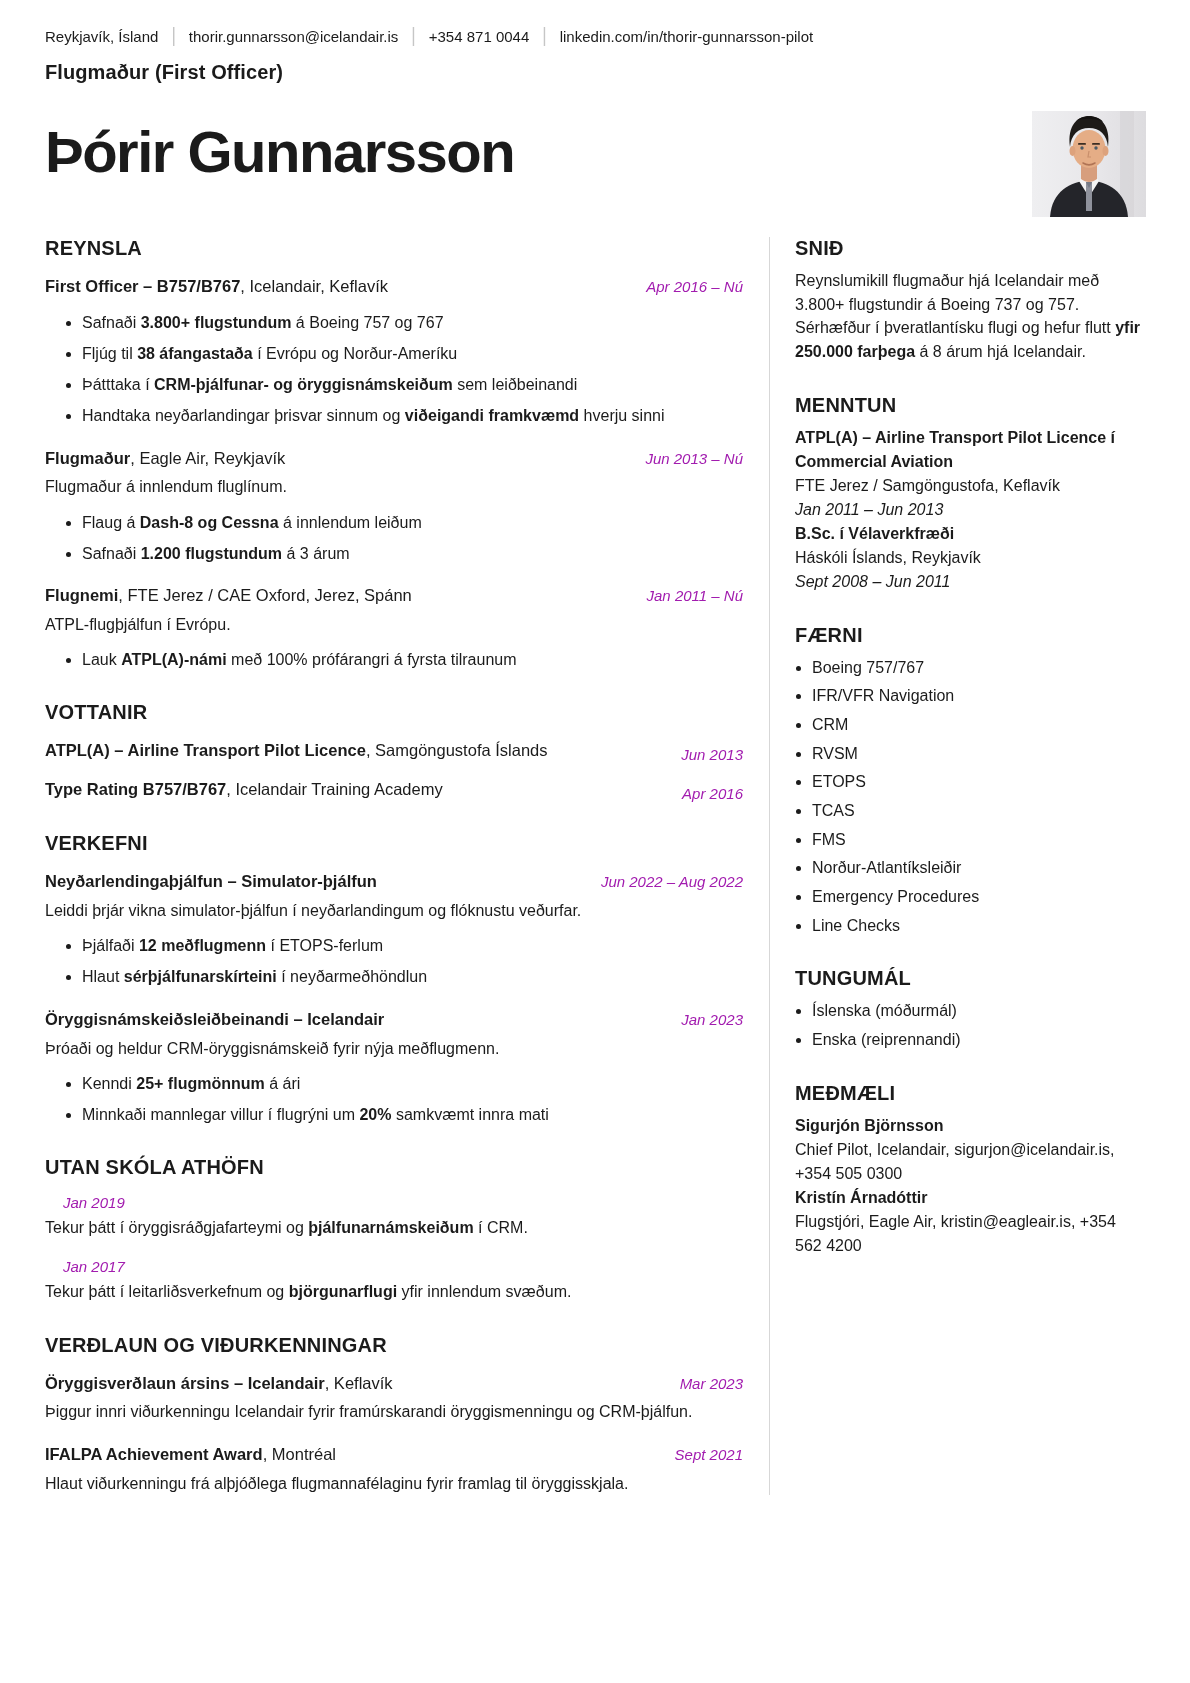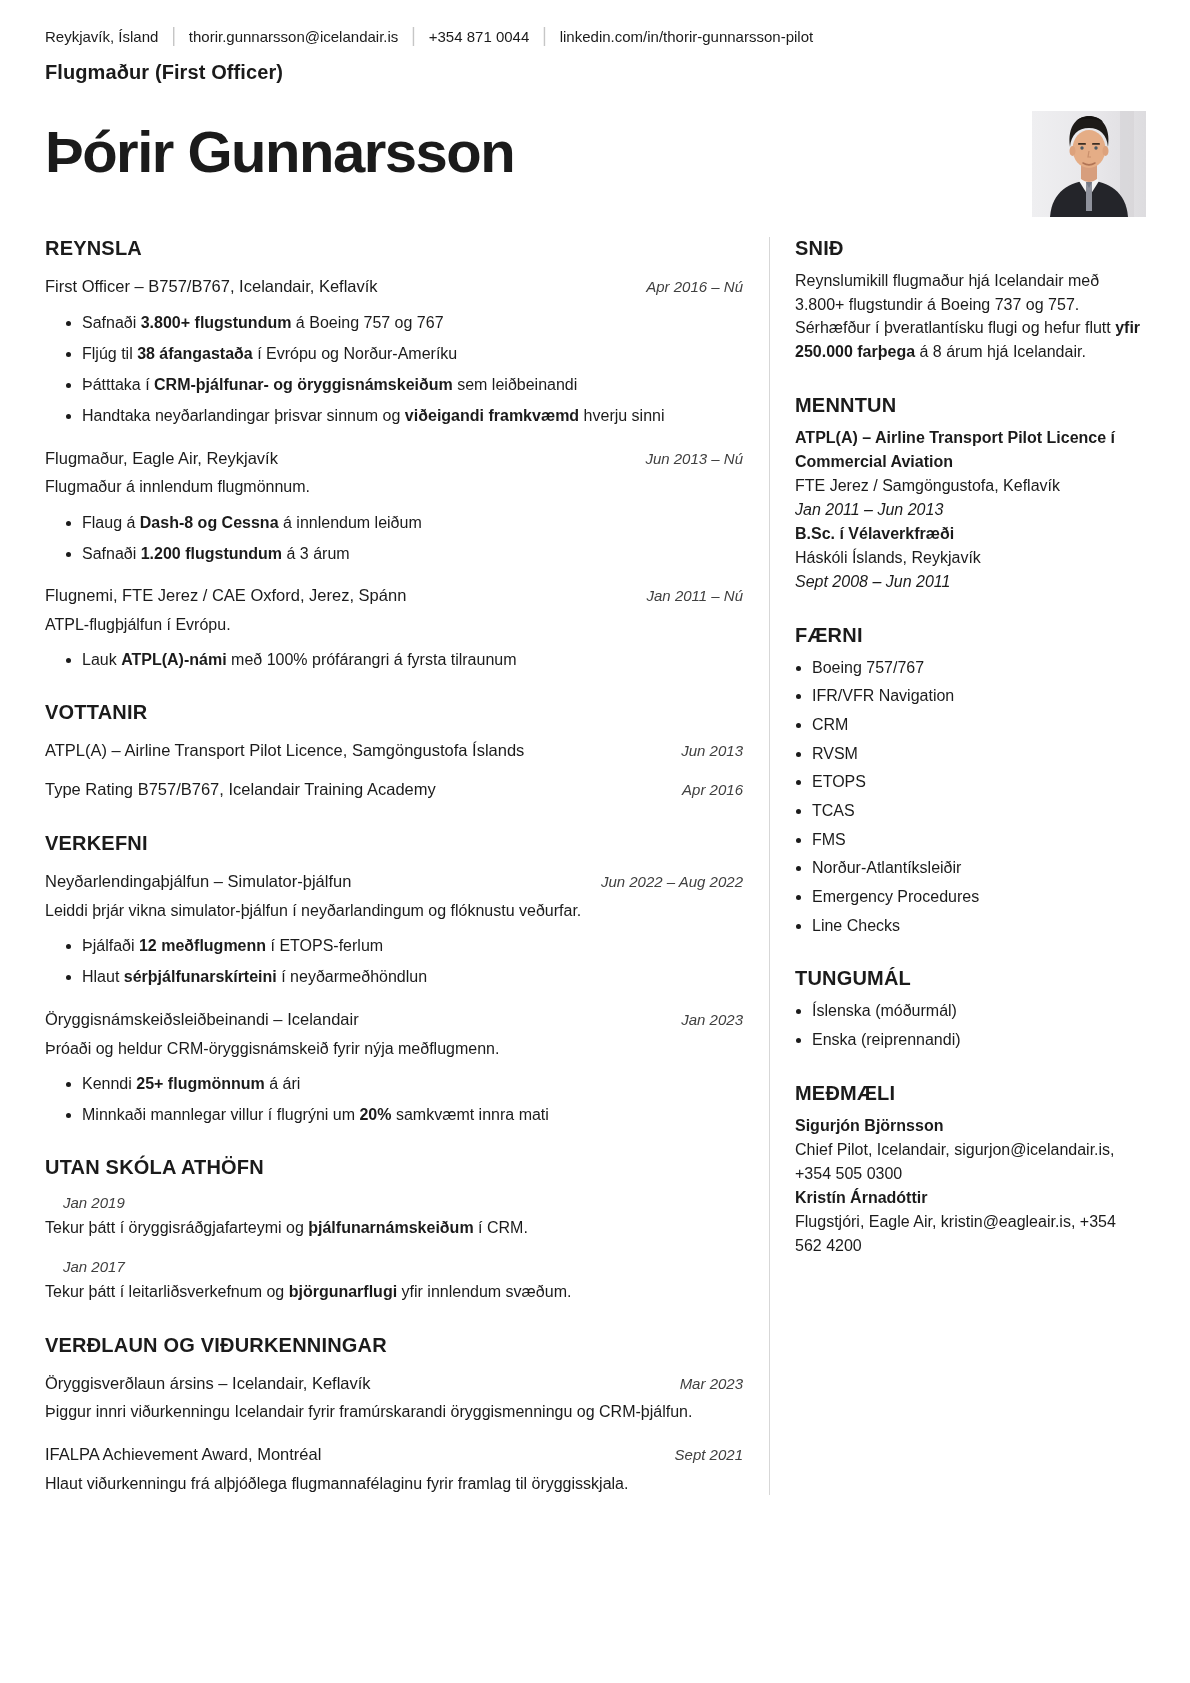--- a/index.html
+++ b/index.html
@@ -30,29 +30,29 @@
 
   .section { margin-top: 30px; }
   .section:first-child { margin-top: 0; }
   .section-heading { font-size: 20px; font-weight: 700; letter-spacing: .2px; margin: 0 0 15px 0; }
 
   
   .entry { margin-bottom: 19px; }
   .entry:last-child { margin-bottom: 0; }
   .entry-head { display: flex; justify-content: space-between; align-items: baseline; }
   .entry-title { margin: 0; font-size: 16.5px; line-height: 1.45; }
-  .entry-title b { font-weight: 400; }
-  .date { font-size: 15px; font-style: italic; white-space: nowrap; margin-left: 18px; color: #404040; }
+  .entry-title b { font-weight: 700; }
+  .date { font-size: 15px; font-style: italic; white-space: nowrap; margin-left: 18px; color: #a21caf; }
   .entry-sub { margin: 5px 0 0 0; font-size: 16px; line-height: 1.45; }
   ul.bullets { margin: 12px 0 0 0; padding-left: 37px; }
   ul.bullets li { font-size: 16px; line-height: 1.45; margin-bottom: 8px; }
   ul.bullets li:last-child { margin-bottom: 0; }
   b { font-weight: 700; }
 
-  .cert-row { margin-bottom: 15px; }
+  .cert-row { margin-bottom: 15px; align-items: flex-end; }
   .cert-row:last-child { margin-bottom: 0; }
 
   
   .col-right .section-heading { margin-bottom: 9px; }
   .rc-text { margin: 0; font-size: 16px; line-height: 1.48; }
   .edu-entry p { margin: 0; font-size: 16px; line-height: 1.5; }
   .edu-degree { font-weight: 700; }
   .edu-dates { font-style: italic; }
   ul.plain { margin: 0; padding-left: 17px; }
   ul.plain li { font-size: 16px; line-height: 1.48; margin-bottom: 5px; }
@@ -135,21 +135,21 @@
             <li><span>Þátttaka í </span><b>CRM-þjálfunar- og öryggisnámskeiðum</b><span> sem leiðbeinandi</span></li>
             <li><span>Handtaka neyðarlandingar þrisvar sinnum og </span><b>viðeigandi framkvæmd</b><span> hverju sinni</span></li>
           </ul>
         </article>
 
         <article class="entry">
           <div class="entry-head">
             <p class="entry-title"><b>Flugmaður</b><span>, Eagle Air, Reykjavík</span></p>
             <span class="date">Jun 2013 – Nú</span>
           </div>
-          <p class="entry-sub"><span>Flugmaður á innlendum flugmönnum.</span></p>
+          <p class="entry-sub"><span>Flugmaður á innlendum fluglínum.</span></p>
           <ul class="bullets">
             <li><span>Flaug á </span><b>Dash-8 og Cessna</b><span> á innlendum leiðum</span></li>
             <li><span>Safnaði </span><b>1.200 flugstundum</b><span> á 3 árum</span></li>
           </ul>
         </article>
 
         <article class="entry">
           <div class="entry-head">
             <p class="entry-title"><b>Flugnemi</b><span>, FTE Jerez / CAE Oxford, Jerez, Spánn</span></p>
             <span class="date">Jan 2011 – Nú</span>

